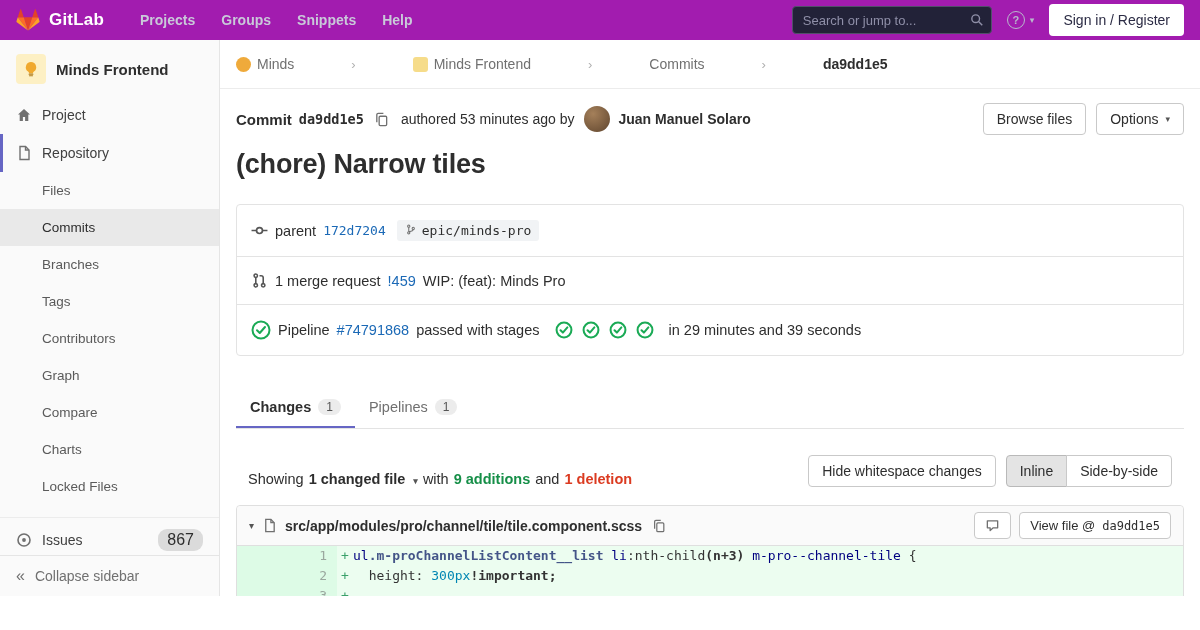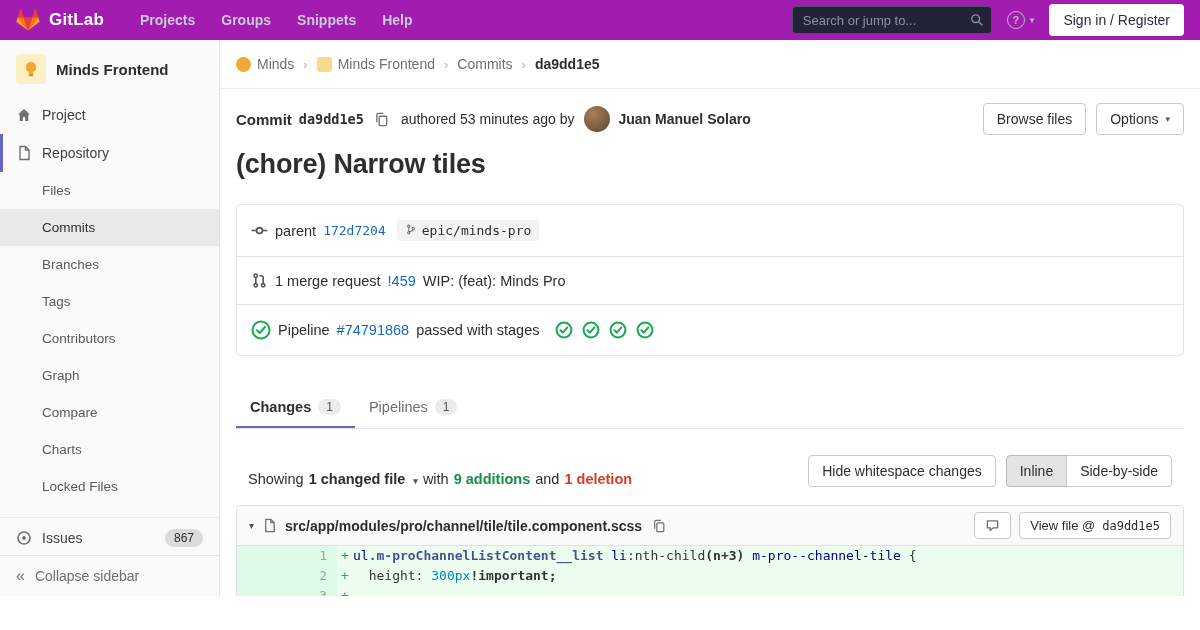--- a/index.html
+++ b/index.html
@@ -38,29 +38,29 @@
   .project-head { display:flex; align-items:center; gap:10px; padding:14px 16px 12px; }
   .project-avatar { width:30px; height:30px; border-radius:4px; background:#fdf0c4;
     display:flex; align-items:center; justify-content:center; flex:none; }
   .project-name { font-size:15px; font-weight:600; }
   .side-item { display:flex; align-items:center; gap:10px; padding:11px 16px; font-size:14px; color:#404040; cursor:pointer; }
   .side-item .s-icon { color:#707070; display:flex; flex:none; }
   .side-item.section-active { border-left:3px solid #6666c4; padding-left:13px; }
   .sub-item { display:block; padding:10px 16px 10px 42px; font-size:13.5px; line-height:17px; color:#5a5a5a; cursor:pointer; }
   .sub-item.active { background:#e9e9e9; color:#2e2e2e; }
   .issues-wrap { margin-top:12px; border-top:1px solid #ececec; }
-  .count-badge { margin-left:auto; background:#dbdbdb; border-radius:9px; padding:2px 9px; font-size:12px; color:#2e2e2e; }
+  .count-badge { margin-left:auto; background:#dbdbdb; border-radius:9px; padding:2px 9px; font-size:16px; color:#2e2e2e; }
   .collapse-row { position:absolute; bottom:0; left:0; right:0; border-top:1px solid #e5e5e5; background:#fafafa;
     display:flex; align-items:center; gap:10px; padding:12px 16px; font-size:14px; color:#707070; cursor:pointer; }
   .collapse-icon { font-size:16px; line-height:1; }
 
   
   .main { flex:1; display:flex; flex-direction:column; overflow:hidden; }
   .breadcrumbs { height:49px; flex:0 0 49px; display:flex; align-items:center; padding:14px 16px;
-    border-bottom:1px solid #ececec; font-size:14px; }
+    border-bottom:1px solid #ececec; font-size:14px;gap:48px; }
   .bc-item { color:#707070; display:flex; align-items:center; gap:6px; cursor:pointer; }
   .bc-item.current { color:#2e2e2e; font-weight:600; }
   .bc-sep { color:#b0b0b0; margin:0 9px; font-size:13px; }
   .bc-avatar { width:15px; height:15px; display:inline-block; flex:none; }
   .bc-avatar.av-group { border-radius:50%; background:#efaa3b; }
   .bc-avatar.av-project { border-radius:3px; background:#f6dc8a; }
 
   .content { padding:14px 16px 0; flex:1; overflow:hidden; }
 
   .commit-row { display:flex; align-items:center; }
@@ -348,20 +348,21 @@
                   <path d="M4.9 8.2 7 10.3l4-4.6" fill="none" stroke="#1aaa55" stroke-width="1.8" stroke-linecap="round" stroke-linejoin="round"></path>
                 </svg>
               </span>
               <span class="stage-icon">
                 <svg width="18" height="18" viewBox="0 0 16 16">
                   <circle cx="8" cy="8" r="6.6" fill="#fff" stroke="#1aaa55" stroke-width="1.8"></circle>
                   <path d="M4.9 8.2 7 10.3l4-4.6" fill="none" stroke="#1aaa55" stroke-width="1.8" stroke-linecap="round" stroke-linejoin="round"></path>
                 </svg>
               </span>
             </span>
+          <span>in 29 minutes and 39 seconds</span>
         </div>
       </div>
 
       <div class="tabs">
         <a class="tab active">
           <span>Changes</span>
           <span class="tab-badge">1</span>
         </a>
         <a class="tab">
           <span>Pipelines</span>

